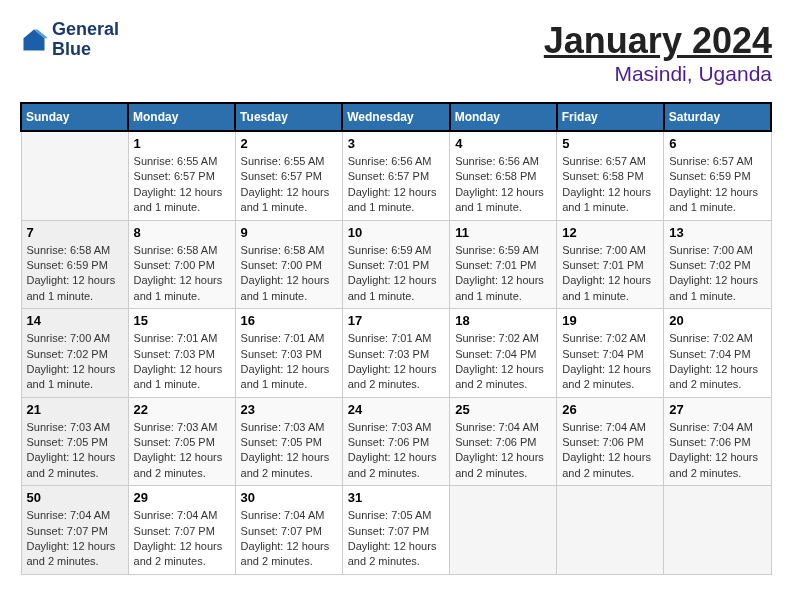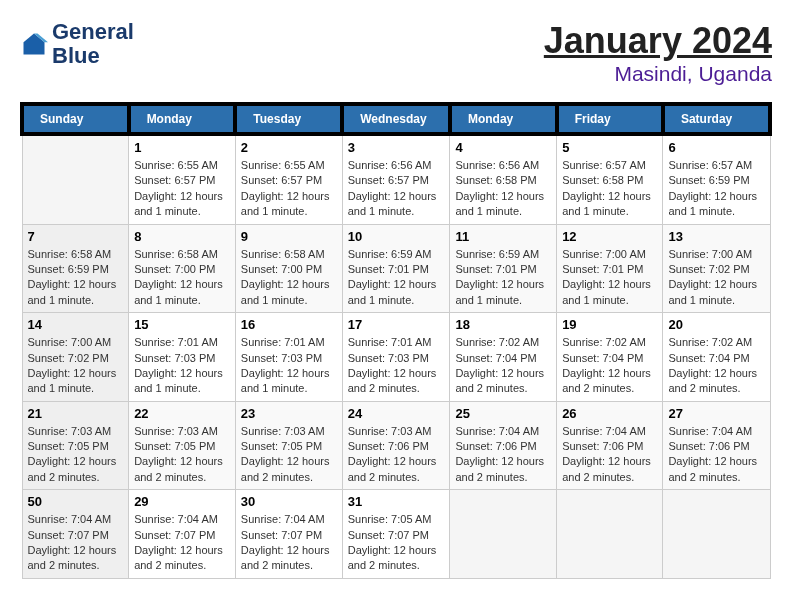--- a/index.html
+++ b/index.html
@@ -16,21 +16,21 @@
       align-items: flex-start;
       margin-bottom: 16px;
     }
     .logo {
       display: flex;
       align-items: center;
     }
     .logo-text {
       display: flex;
       flex-direction: column;
-      font-size: 22px;
+      font-size: 18px;
       font-weight: bold;
       color: #1a3a6b;
       line-height: 1.1;
     }
     .logo-icon {
       width: 28px;
       height: 28px;
       margin-right: 4px;
     }
     .title-section {
@@ -47,25 +47,25 @@
       color: #4c1d95;
     }
     table {
       width: 100%;
       border-collapse: collapse;
       font-size: 11px;
     }
     thead tr th {
       background-color: #2c6fad;
       color: #fff;
-      padding: 6px 16px;
+      padding: 6px 4px;
       text-align: left;
       font-size: 12px;
       font-weight: bold;
-      border: 4px solid #000000;
+      border: 2px solid #000000;
     }
     tbody tr td {
       border: 1px solid #ccc;
       padding: 4px 5px;
       vertical-align: top;
       width: 108px;
       min-height: 80px;
     }
     tbody tr td:first-child {
       background: #f5f5f5;

